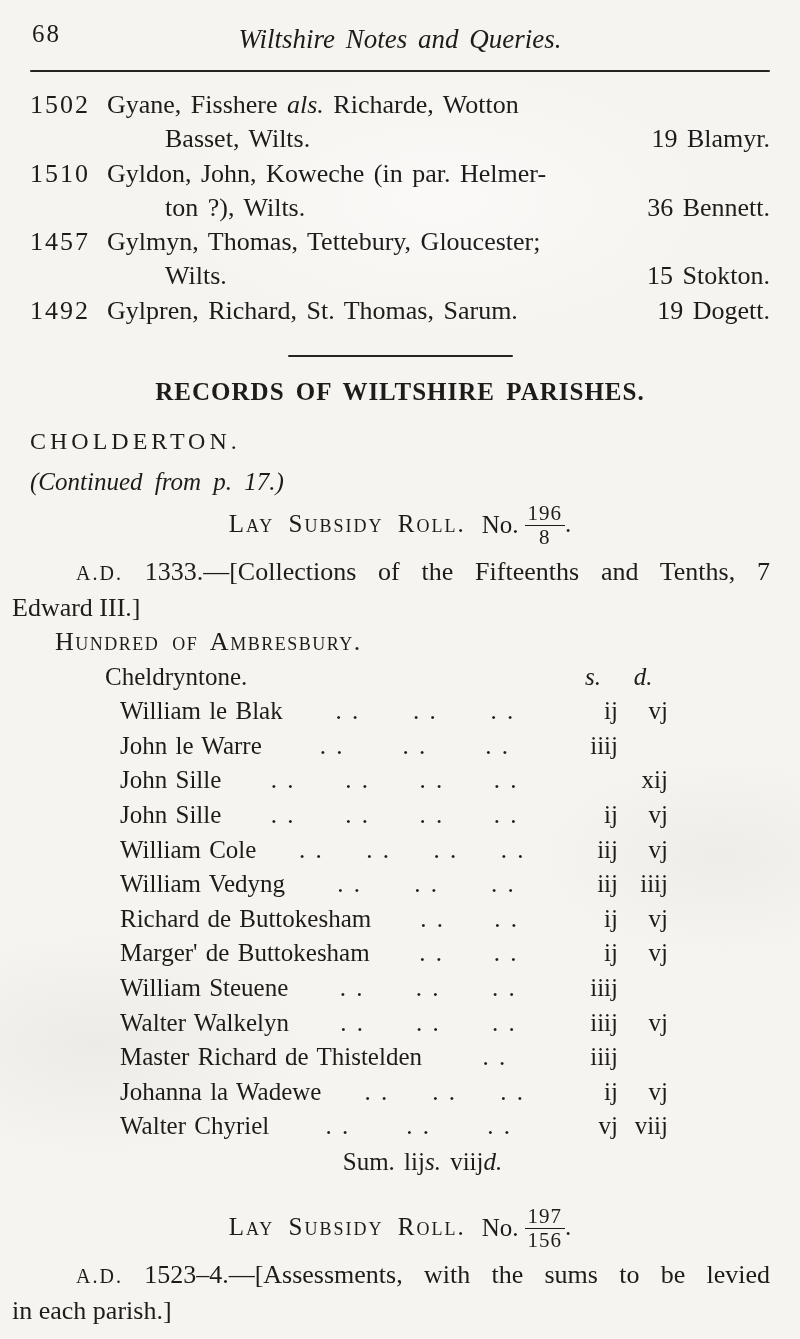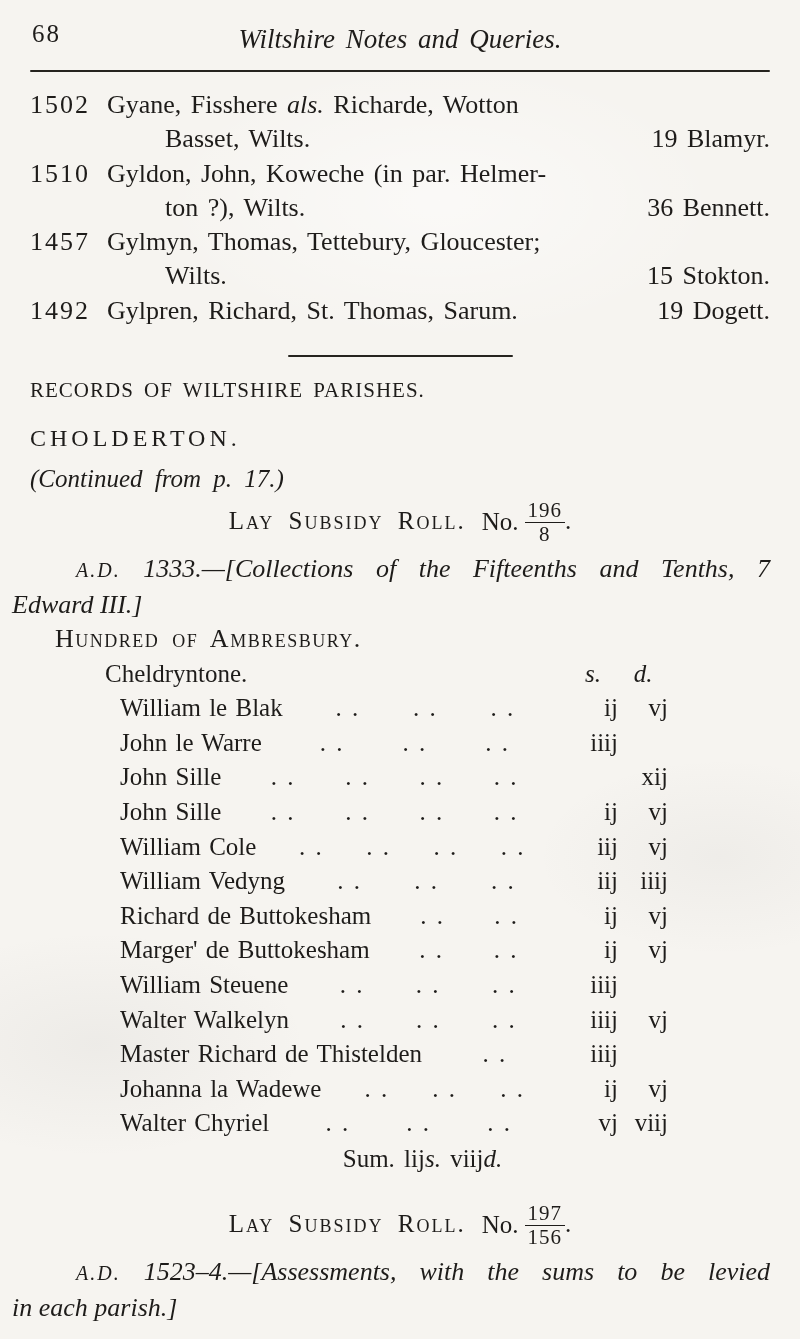--- a/index.html
+++ b/index.html
@@ -28,32 +28,32 @@
   .index{margin-top:16px;font-size:26px;}
   .eline{display:flex;line-height:34.3px;word-spacing:3px;}
   .year{flex:none;width:77px;letter-spacing:2px;}
   .etext{flex:1;white-space:nowrap;}
   .it{font-style:italic;}
   .eline2{padding-left:135px;}
   .l2text{white-space:nowrap;}
   .ref{margin-left:auto;white-space:nowrap;}
   
   .divider{width:225px;height:2px;background:#26241f;margin:27px auto 0 auto;border-radius:2px;}
-  .records{margin-top:21px;font-weight:normal;font-size:21px;letter-spacing:1px;word-spacing:4px;white-space:nowrap;}
+  .records{margin-top:21px;text-align:center;font-weight:bold;font-size:25px;letter-spacing:1px;word-spacing:4px;white-space:nowrap;}
   .chold{margin-top:22px;text-align:left;font-size:24px;letter-spacing:4px;}
   .cont{margin-top:13px;font-style:italic;font-size:25px;word-spacing:6px;}
   .rollline{margin-top:7px;text-align:center;font-size:25px;white-space:nowrap;}
   .sc{font-variant:small-caps;letter-spacing:2px;word-spacing:6px;}
   .no-label{margin-left:16px;margin-right:6px;}
   .frac{display:inline-block;text-align:center;vertical-align:-0.55em;line-height:1;
         font-size:21px;font-weight:400;letter-spacing:1px;}
   .frac .num{display:block;border-bottom:1.6px solid #1e1c1a;padding:0 3px 1px 3px;}
   .frac .den{display:block;padding-top:1px;}
   
-  .para{font-size:26px;line-height:34.5px;margin-top:7px;font-style:italic;}
+  .para{font-size:26px;line-height:34.5px;margin-top:7px;}
   .jline{text-align:justify;text-align-last:justify;text-indent:46px;white-space:normal;}
   .pline2{margin-left:-18px;}
   .ad{font-size:20px;letter-spacing:2px;}
   .hundred{font-variant:small-caps;letter-spacing:1.5px;word-spacing:5px;font-size:26px;
            line-height:34.5px;margin-left:25px;}
   
   .table{padding-left:90px;padding-right:102px;font-size:25px;}
   .trow{display:flex;align-items:center;line-height:34.6px;}
   .tname{flex:none;white-space:nowrap;word-spacing:2px;}
   .leaders{flex:1;display:flex;justify-content:space-evenly;align-items:baseline;}

